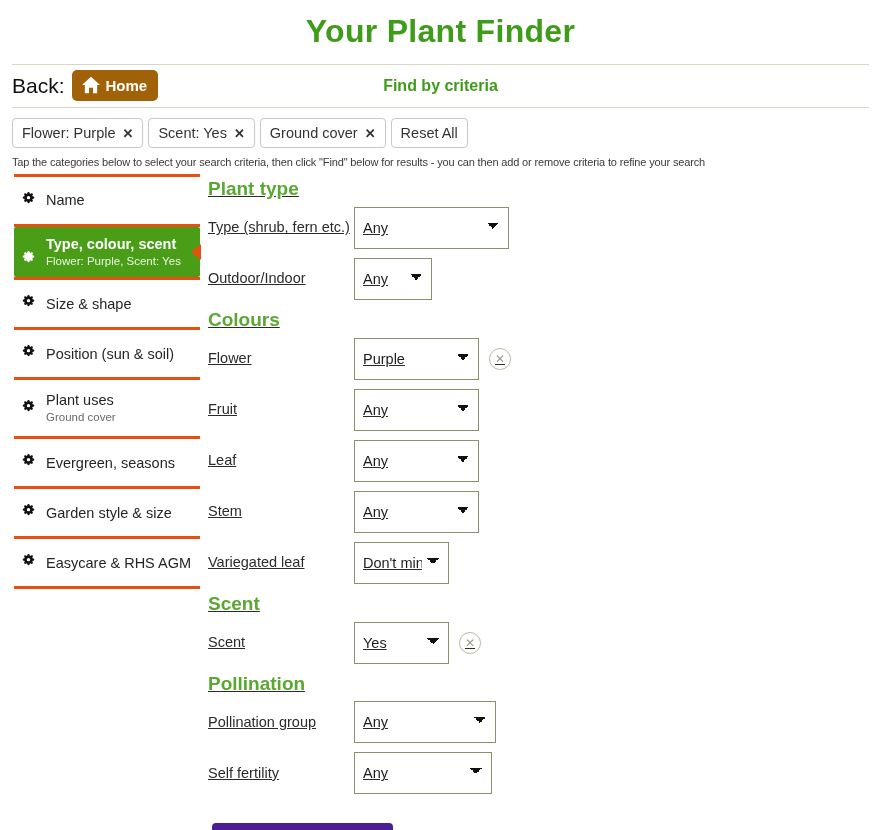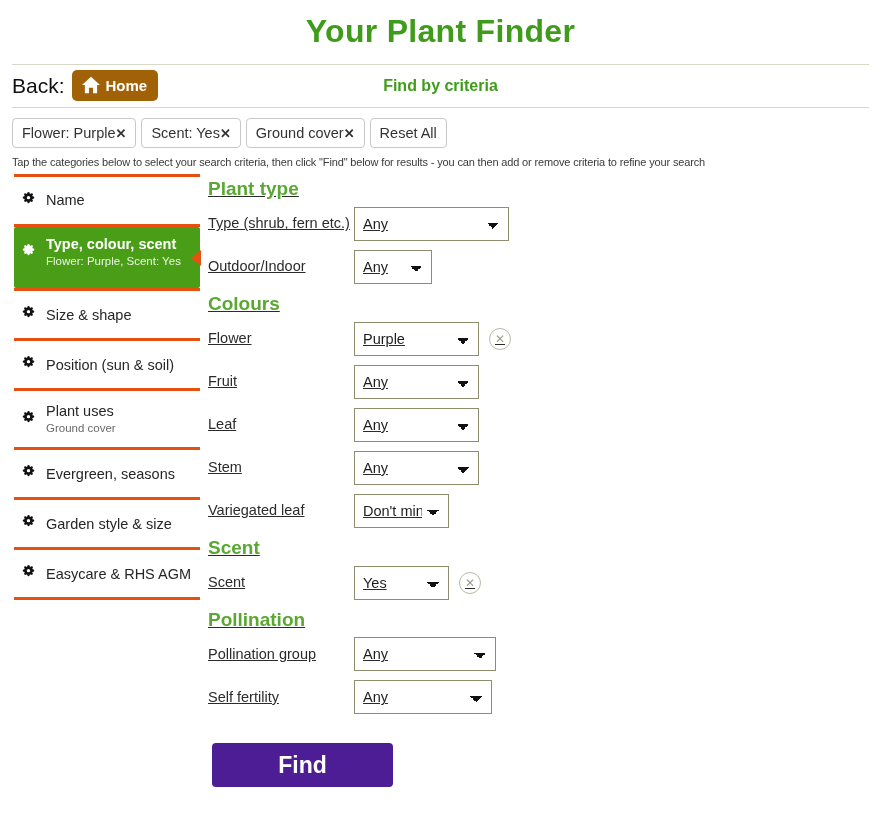--- a/index.html
+++ b/index.html
@@ -80,20 +80,21 @@
   }
   .chip {
     border: 1px solid #c9c9c9;
     border-radius: 4px;
     background: #fff;
     font-size: 14.5px;
     color: #333;
     padding: 7px 9px;
     display: inline-flex;
     align-items: center;
+    gap: 7px;
     cursor: pointer;
     line-height: 1;
     white-space: nowrap;
   }
   .chip .x { font-size: 13px; font-weight: bold; color: #333; }
 
   .hint {
     font-size: 11px;
     color: #3a3a3a;
     padding: 8px 12px 0 12px;
@@ -138,22 +139,23 @@
   .cat .cat-sub {
     font-size: 11.5px;
     color: #6a6a6a;
     line-height: 1.25;
     margin-top: 1px;
   }
   .cat.selected {
     background: #4a9e17;
     border-radius: 2px;
     padding-top: 9px;
-    padding-bottom: 20px;
+    padding-bottom: 9px;
     min-height: 45px;
+    align-items: flex-end;
   }
   .cat.selected .cat-label { color: #ffffff; font-weight: bold; }
   .cat.selected .cat-sub { color: #eaf6e2; }
   .cat.selected .gear-icon svg path { fill: #ffffff; }
   .arrow-marker {
     position: absolute;
     right: -1px;
     top: 50%;
     transform: translateY(-50%);
     width: 0; height: 0;
@@ -192,21 +194,21 @@
   }
   .sel {
     appearance: none;
     -webkit-appearance: none;
     border: 1px solid #8e8e6e;
     background: #ffffff;
     font-family: "Liberation Sans", sans-serif;
     font-size: 14.5px;
     color: #1d1d1d;
     padding: 6px 26px 6px 8px;
-    height: 34px;
+    height: 42px;
     border-radius: 0;
     cursor: pointer;
     background-image:
       linear-gradient(45deg, transparent 50%, #111 50%),
       linear-gradient(135deg, #111 50%, transparent 50%);
     background-position:
       calc(100% - 15px) 15px,
       calc(100% - 9px) 15px;
     background-size: 6px 6px, 6px 6px;
     background-repeat: no-repeat;

